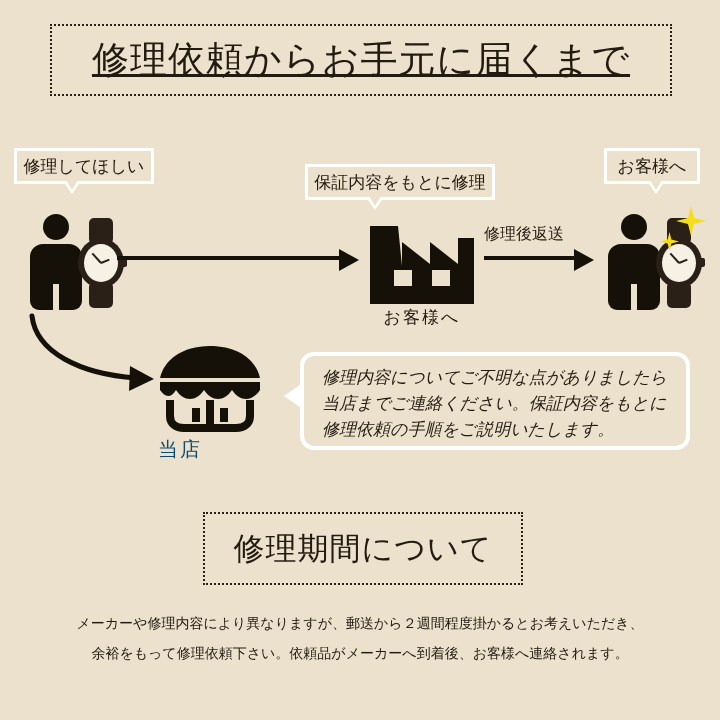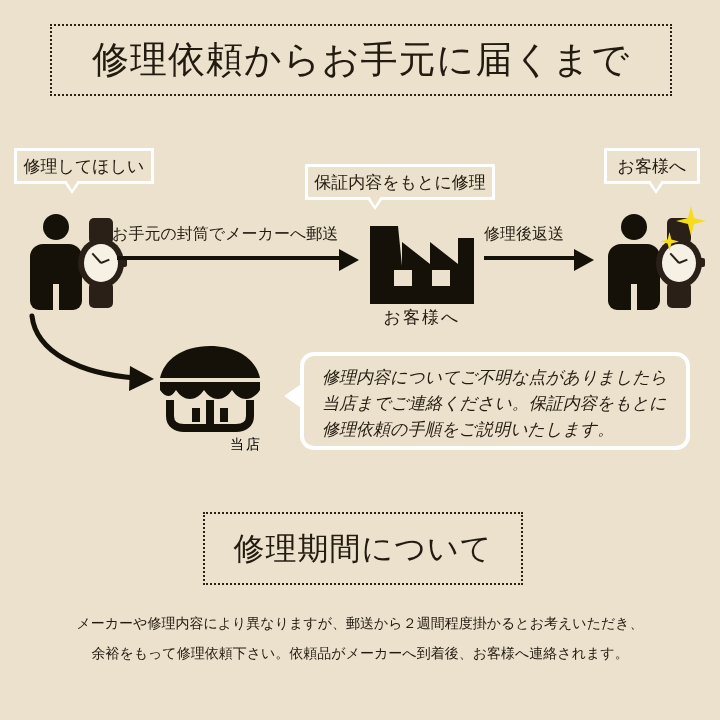--- a/index.html
+++ b/index.html
@@ -28,20 +28,21 @@
     box-sizing: border-box;
     display: flex;
     align-items: center;
     justify-content: center;
   }
   #title-box {
     left: 50px;
     top: 24px;
     width: 622px;
     height: 72px;
+    text-decoration: underline;
   }
   #title-text {
     font-size: 37px;
     letter-spacing: 1px;
     color: #231A10;
     white-space: nowrap;
   }
   #section-box {
     left: 203px;
     top: 512px;
@@ -247,24 +248,24 @@
     color: #231A10;
   }
 
   
   #shop { position: absolute; left: 158px; top: 346px; width: 104px; height: 86px; }
   #shop-label {
     position: absolute;
     left: 158px;
     top: 436px;
     width: 104px;
-    text-align: right;
-    font-size: 14px;
+    text-align: left;
+    font-size: 20px;
     letter-spacing: 2px;
-    color: #000000;
+    color: #0c4a6e;
   }
 
   
   #curve-arrow { position: absolute; left: 26px; top: 312px; width: 140px; height: 80px; }
 
   
   #info-bubble {
     position: absolute;
     left: 300px;
     top: 352px;
@@ -354,21 +355,20 @@
   <div id="watch-left" class="watch">
     <span class="strap-top"></span>
     <span class="strap-bottom"></span>
     <span class="case"></span>
     <span class="dial"></span>
     <span class="crown"></span>
     <span class="hand-h"></span>
     <span class="hand-m"></span>
   </div>
 
-  <div id="label-ship-to-maker" class="arrow-label">お手元の封筒でメーカーへ郵送</div>
   <div id="arrow1-line" class="arrow-line"></div>
   <div id="arrow1-head" class="arrow-head"></div>
 
   <div id="factory">
     <svg viewBox="0 0 108 96" width="108" height="96" aria-hidden="true">
       <path fill="#151008" d="M2 96 L2 18 L30 18 L34 58 L34 34 L62 56 L62 34 L90 56 L90 30 L106 30 L106 96 Z"></path>
       <rect x="26" y="62" width="18" height="16" fill="#EBE1CC"></rect>
       <rect x="64" y="62" width="18" height="16" fill="#EBE1CC"></rect>
     </svg>
   </div>

